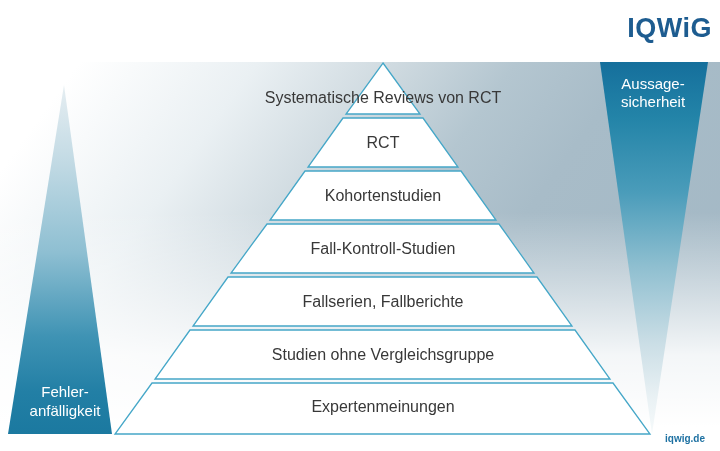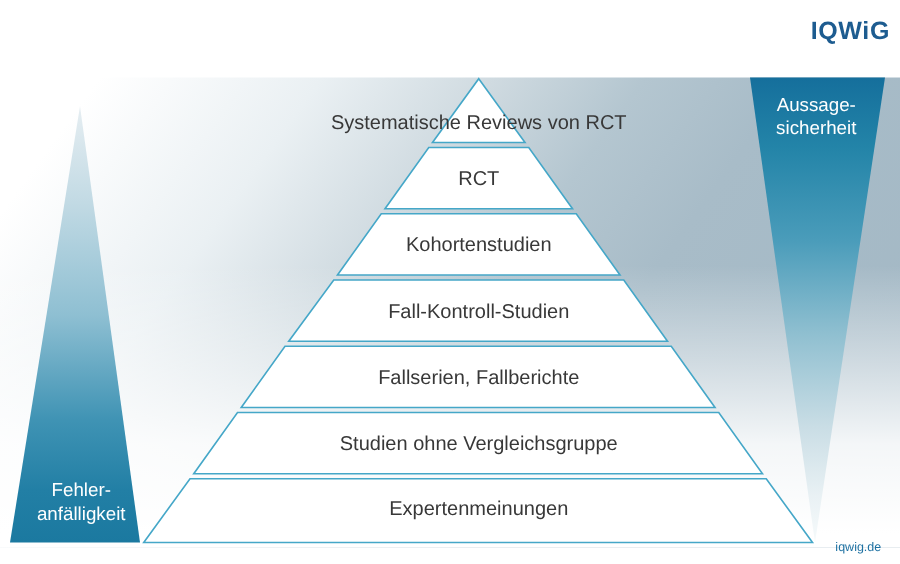--- a/index.html
+++ b/index.html
@@ -19,26 +19,26 @@
   .level-label{
     font-family:"Liberation Sans", sans-serif;
     font-size:16px;fill:#383838;text-anchor:middle;
   }
   .wedge-label{
     font-family:"Liberation Sans", sans-serif;
     font-size:15px;fill:#ffffff;text-anchor:middle;
   }
   .iqwig-logo{
     position:absolute;top:15px;right:8px;
-    font-size:20px;font-weight:bold;letter-spacing:0.5px;
+    font-size:27px;font-weight:bold;letter-spacing:0.5px;
     color:#1d5c90;line-height:1;
   }
   .site-label{
     position:absolute;top:433px;right:15px;
-    font-size:10px;font-weight:normal;color:#1e71a2;
+    font-size:10px;font-weight:bold;color:#1e71a2;
   }
 </style>
 </head>
 <body>
 
 <div class="stage">
 
   <div class="content-panel"></div>
 
   <svg class="diagram-svg" viewBox="0 0 720 451" xmlns="http://www.w3.org/2000/svg">

